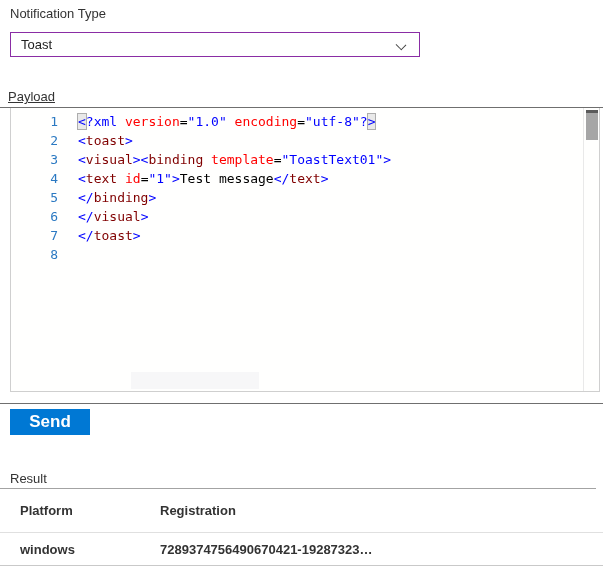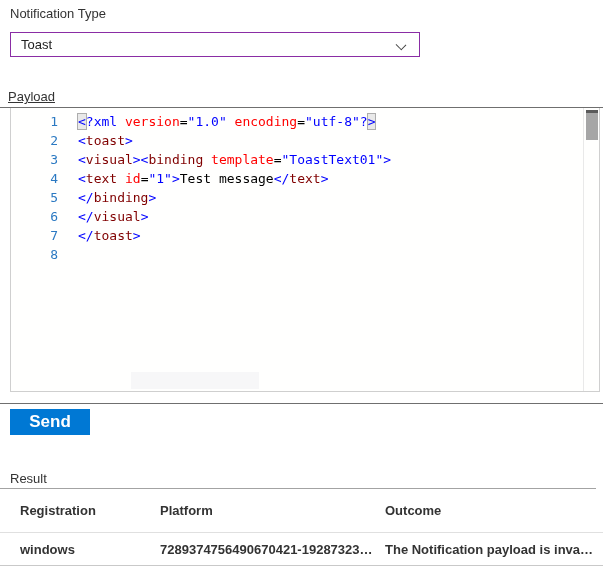--- a/index.html
+++ b/index.html
@@ -108,22 +108,20 @@
 
 <div class="hr-dark" id="hr-bottom"></div>
 
 <button class="btn-send">Send</button>
 
 <div class="field-label" id="result-label">Result</div>
 <div id="hr-result"></div>
 
 <div class="result-table">
   <div class="trow head">
+      <div class="tcell">Platform</div>
       <div class="tcell">Registration</div>
-      <div class="tcell">Platform</div>
-      <div class="tcell">Outcome</div>
     </div>
 <div class="trow body">
       <div class="tcell">windows</div>
       <div class="tcell">7289374756490670421-192873230...</div>
-      <div class="tcell">The Notification payload is invalid</div>
     </div>
   </div>
 
 </body></html>

